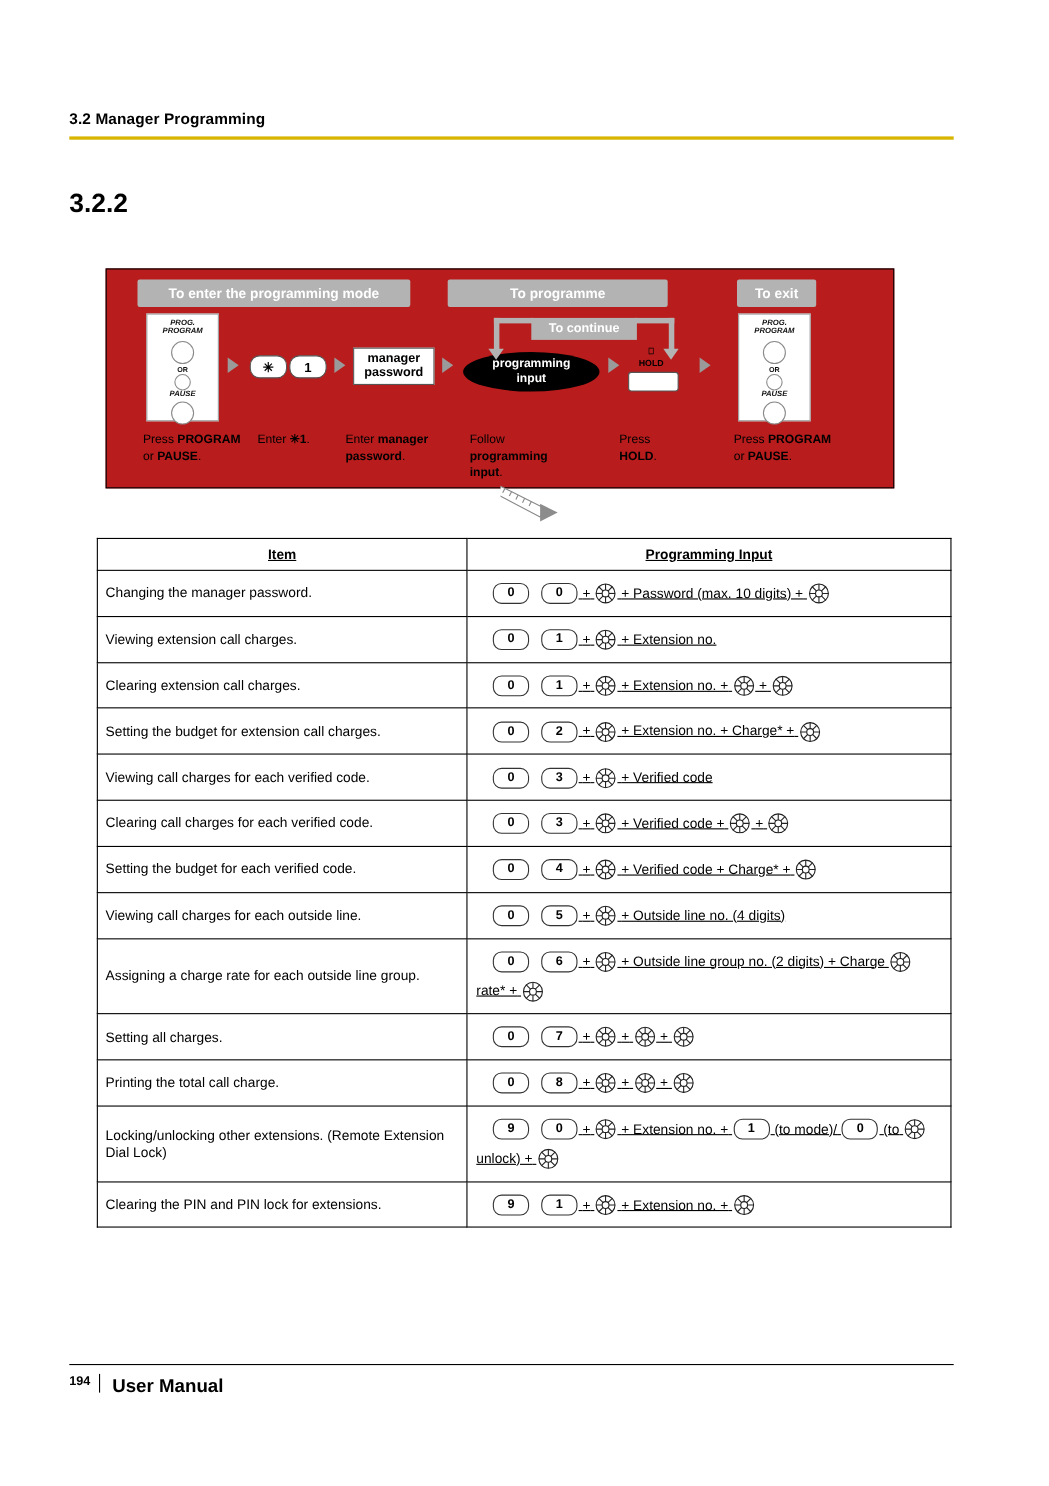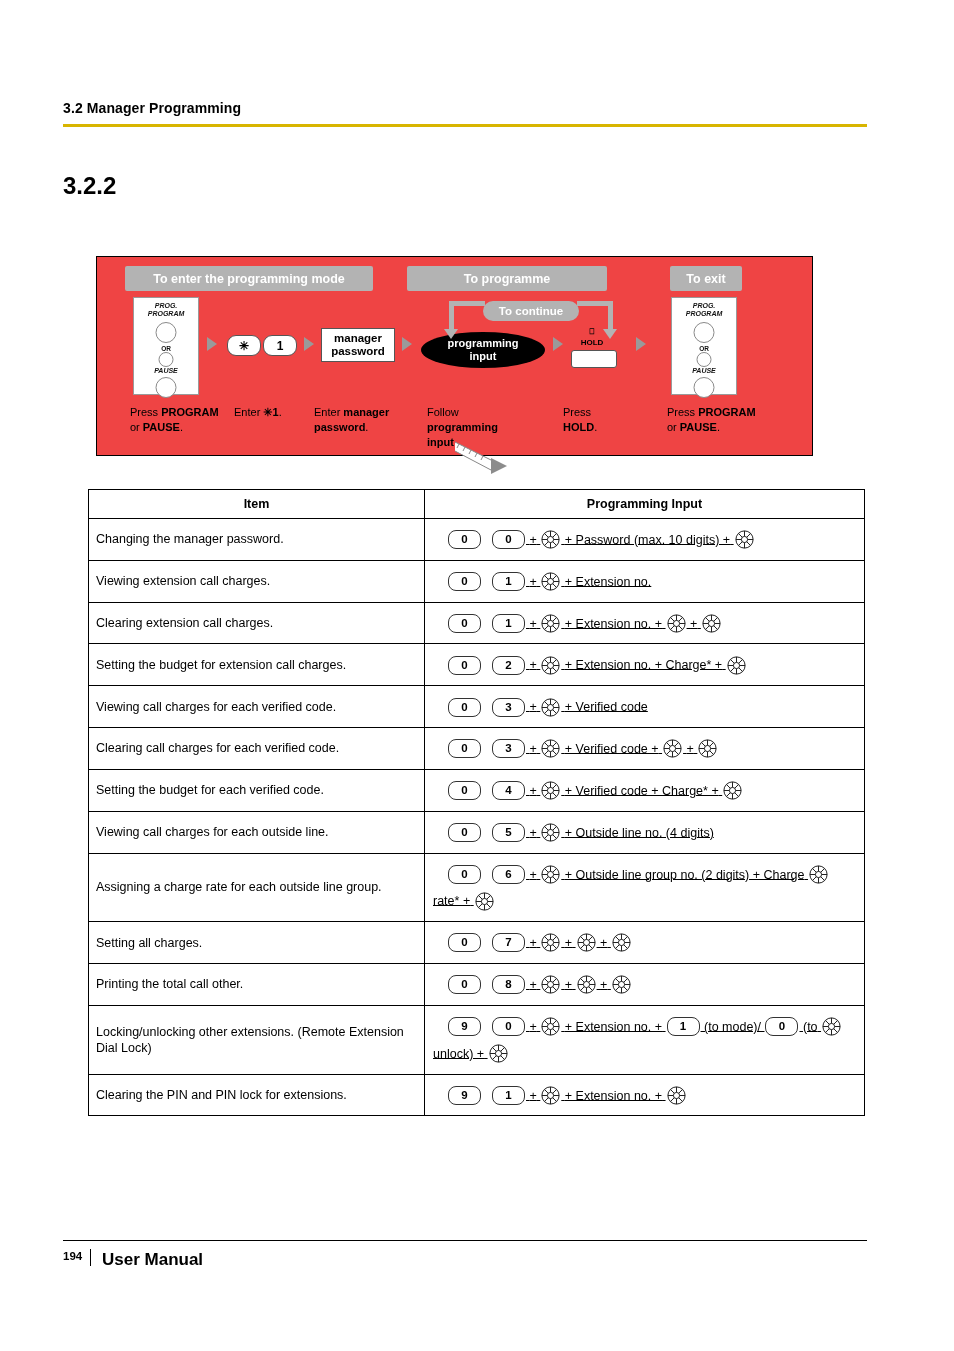--- a/index.html
+++ b/index.html
@@ -71,43 +71,43 @@
   .dia.d2 { left: 12px; background: #2a6fbb; }
   .sub-title {
     font-size: 19px;
     font-weight: bold;
     color: #1f6fc4;
   }
 
   
   .flowbox {
     position: absolute;
-    left: 96px; top: 256px;
+    left: 96px; top: 244px;
     width: 715px; height: 198px;
     border: 1px solid #000;
-    background: #ef4444;
+    background: #b91c1c;
   }
   .gbtn {
     position: absolute;
     background: #b3b3b3;
     color: #fff;
     font-size: 12.5px;
     font-weight: bold;
     text-align: center;
     border-radius: 2px;
     display: flex;
     align-items: center;
     justify-content: center;
     white-space: nowrap;
   }
   .gbtn.b1 { left: 28px; top: 9px; width: 248px; height: 25px; }
   .gbtn.b2 { left: 310px; top: 9px; width: 200px; height: 25px; }
   .gbtn.b3 { left: 573px; top: 9px; width: 72px; height: 25px; }
   .gbtn.b4 { left: 386px; top: 44px; width: 96px; height: 20px; font-size: 11.5px;
-             border-radius: 10px; text-align: center; }
+             border-radius: 0; text-align: center; }
 
   .phonebox {
     position: absolute;
     border: 1px solid #9a9a9a;
     background: #fff;
   }
   .phonebox.p1 { left: 36px; top: 40px; width: 64px; height: 96px; }
   .phonebox.p2 { left: 574px; top: 40px; width: 64px; height: 96px; }
   .plabel {
     position: absolute;
@@ -209,20 +209,21 @@
   }
   table.main th, table.main td {
     border: 1px solid #000;
     vertical-align: middle;
   }
   table.main th {
     font-weight: bold;
     text-align: center;
     padding: 7px 4px;
     font-size: 12.5px;
+    text-decoration: underline;
   }
   td.item {
     width: 320px;
     padding: 9px 8px 9px 7px;
     line-height: 1.3;
   }
   td.prog {
     padding: 7px 6px 7px 8px;
     line-height: 2.1;
     text-decoration: underline;
@@ -648,21 +649,21 @@
                 <line x1="9.5" y1="12.6" x2="9.5" y2="18.1" stroke="#222" stroke-width="1"></line>
                 <line x1="0.9" y1="9.5" x2="6.4" y2="9.5" stroke="#222" stroke-width="1"></line>
                 <line x1="12.6" y1="9.5" x2="18.1" y2="9.5" stroke="#222" stroke-width="1"></line>
                 <line x1="3.4" y1="3.4" x2="7.3" y2="7.3" stroke="#222" stroke-width="1"></line>
                 <line x1="11.7" y1="11.7" x2="15.6" y2="15.6" stroke="#222" stroke-width="1"></line>
                 <line x1="15.6" y1="3.4" x2="11.7" y2="7.3" stroke="#222" stroke-width="1"></line>
                 <line x1="7.3" y1="11.7" x2="3.4" y2="15.6" stroke="#222" stroke-width="1"></line>
               </svg></span></td>
         </tr>
         <tr>
-          <td class="item">Printing the total call other.</td>
+          <td class="item">Printing the total call charge.</td>
           <td class="prog"><span style="display:inline-block;width:14px;"></span><span class="num">0</span><span class="num gap">8</span> <span class="txt">+</span> <span class="auto"><svg width="19" height="19" viewBox="0 0 19 19">
                 <circle cx="9.5" cy="9.5" r="8.6" fill="#ffffff" stroke="#222" stroke-width="1"></circle>
                 <circle cx="9.5" cy="9.5" r="3.1" fill="#ffffff" stroke="#222" stroke-width="1"></circle>
                 <line x1="9.5" y1="0.9" x2="9.5" y2="6.4" stroke="#222" stroke-width="1"></line>
                 <line x1="9.5" y1="12.6" x2="9.5" y2="18.1" stroke="#222" stroke-width="1"></line>
                 <line x1="0.9" y1="9.5" x2="6.4" y2="9.5" stroke="#222" stroke-width="1"></line>
                 <line x1="12.6" y1="9.5" x2="18.1" y2="9.5" stroke="#222" stroke-width="1"></line>
                 <line x1="3.4" y1="3.4" x2="7.3" y2="7.3" stroke="#222" stroke-width="1"></line>
                 <line x1="11.7" y1="11.7" x2="15.6" y2="15.6" stroke="#222" stroke-width="1"></line>
                 <line x1="15.6" y1="3.4" x2="11.7" y2="7.3" stroke="#222" stroke-width="1"></line>

